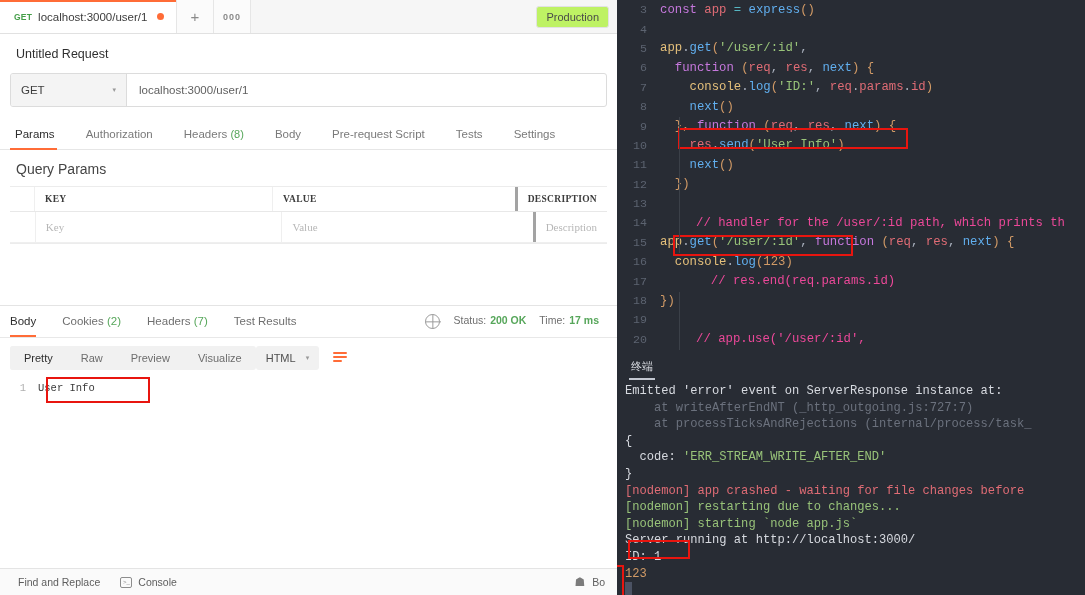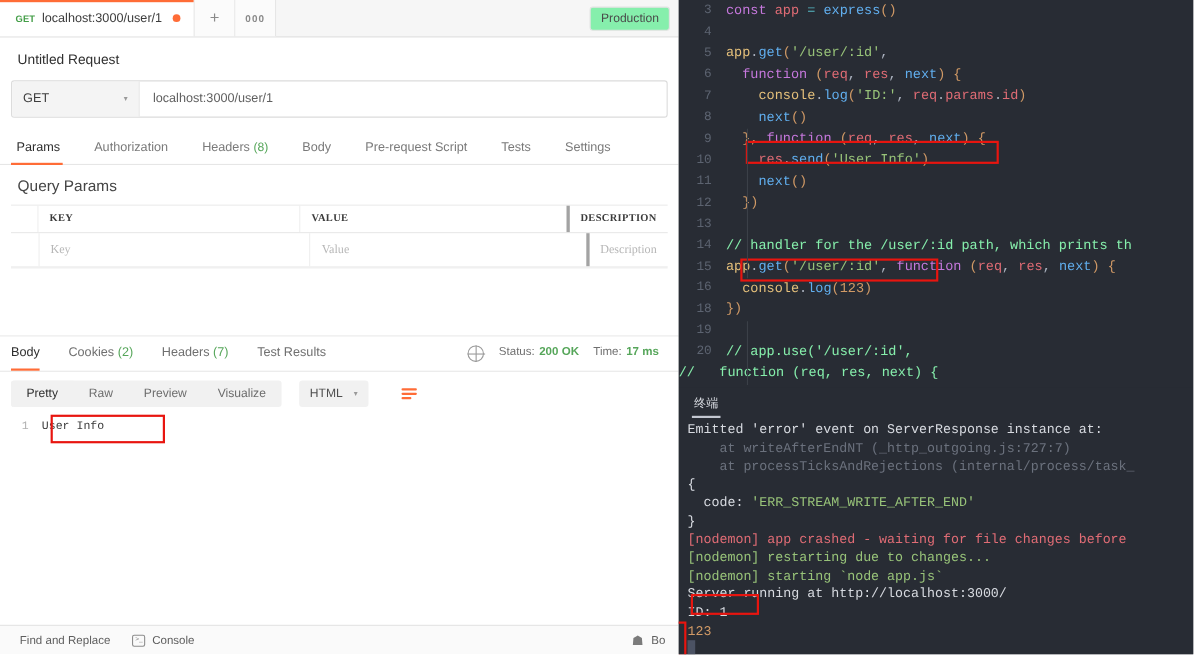--- a/index.html
+++ b/index.html
@@ -25,21 +25,21 @@
     padding:0 12px 0 14px;background:#ffffff;min-width:150px;
     border-right:1px solid #e6e6e6;
   }
   .rq-tab::before{content:"";position:absolute;left:0;right:0;top:0;height:2px;background:#ff6c37;}
   .rq-method{font-size:8.5px;font-weight:700;color:#449e48;letter-spacing:.2px;}
   .rq-name{font-size:11.5px;color:#3c3c3c;}
   .rq-dot{width:7px;height:7px;border-radius:50%;background:#ff6c37;margin-left:auto;}
   .tb-btn{width:36px;display:flex;align-items:center;justify-content:center;border-right:1px solid #e6e6e6;background:#fbfbfb;color:#8a8a8a;font-size:15px;}
   .tb-btn.dots{font-size:9px;letter-spacing:1px;font-weight:700;}
   .env-wrap{margin-left:auto;display:flex;align-items:center;padding-right:8px;}
-  .env-pill{background:#86efac;border:1px solid #e2e2e2;border-radius:3px;font-size:11px;color:#4a4a4a;padding:4px 9px;}
+  .env-pill{background:#bef264;border:1px solid #e2e2e2;border-radius:3px;font-size:11px;color:#4a4a4a;padding:4px 9px;}
 
   
   .rq-title{font-size:12.5px;color:#2f2f2f;padding:13px 16px 12px 16px;}
 
   
   .urlbar{display:flex;margin:0 10px 0 10px;height:32px;border:1px solid #dcdcdc;border-radius:3px;background:#fff;}
   .method-sel{width:95px;display:flex;align-items:center;justify-content:space-between;padding:0 10px;background:#f4f4f4;border-right:1px solid #dcdcdc;border-radius:2px 0 0 2px;}
   .method-sel .m{font-size:11.5px;color:#3d3d3d;}
   .caret{font-size:7px;color:#999;}
   .url-in{flex:1;display:flex;align-items:center;padding:0 12px;font-size:11.5px;color:#5f5f5f;}
@@ -73,21 +73,21 @@
   .rstab{position:relative;font-size:11.5px;color:#6f6f6f;padding:7px 0 9px 0;margin-right:26px;}
   .rstab.active{color:#2e2e2e;}
   .rstab.active::after{content:"";position:absolute;left:0;right:0;bottom:-1px;height:2px;background:#ff6c37;}
   .rstab .cnt{color:#56a65a;}
   .resp-meta{margin-left:auto;display:flex;align-items:flex-start;gap:13px;font-size:10.5px;color:#6f6f6f;padding-right:8px;}
   .globe{width:13px;height:13px;border-radius:50%;border:1.3px solid #9b9b9b;position:relative;}
   .globe::before{content:"";position:absolute;left:50%;top:-1.3px;bottom:-1.3px;width:1.3px;background:#9b9b9b;transform:translateX(-50%);}
   .globe::after{content:"";position:absolute;top:50%;left:-1.3px;right:-1.3px;height:1.3px;background:#9b9b9b;transform:translateY(-50%);}
   .ok{color:#56a65a;font-weight:600;}
 
-  .vbar{display:flex;align-items:center;gap:16px;padding:8px 10px 6px 10px;}
+  .vbar{display:flex;align-items:flex-start;gap:0;padding:8px 10px 6px 10px;}
   .vgroup{display:flex;background:#f1f1f1;border-radius:3px;overflow:hidden;}
   .vbtn{font-size:11px;color:#6d6d6d;padding:6px 14px;}
   .vbtn.active{color:#2e2e2e;background:#f1f1f1;}
   .fmt{display:flex;align-items:center;gap:10px;background:#f1f1f1;border-radius:3px;padding:6px 10px;margin-left:0;font-size:11px;color:#4f4f4f;}
   .wrapicon{margin-left:10px;width:22px;height:22px;border-radius:3px;display:flex;flex-direction:column;justify-content:center;gap:2.5px;padding:0 4px;box-sizing:border-box;}
   .wrapicon i{display:block;height:1.6px;background:#ff6c37;border-radius:1px;}
   .wrapicon i:nth-child(1){width:100%;}
   .wrapicon i:nth-child(2){width:100%;}
   .wrapicon i:nth-child(3){width:60%;}
 
@@ -114,21 +114,21 @@
   .guide{position:absolute;top:0;bottom:0;width:1px;background:#3b4048;}
 
   
   .k-kw{color:#c678dd;}      
   .k-var{color:#e06c75;}     
   .k-fn{color:#61afef;}      
   .k-str{color:#98c379;}     
   .k-num{color:#d19a66;}     
   .k-obj{color:#e5c07b;}     
   .k-punct{color:#abb2bf;}
-  .k-cmt{color:#86efac;font-style:normal;}
+  .k-cmt{color:#ec4899;font-style:normal;margin-left:36px;}
   .k-op{color:#56b6c2;}
   .k-par{color:#d19a66;}
 
   
   .term{position:absolute;left:0;right:0;top:352px;bottom:0;background:#282c34;}
   .term-head{height:29px;display:flex;align-items:center;padding:0 12px;position:relative;}
   .term-tab{font-size:11px;color:#d7dae0;position:relative;padding:7px 2px 8px 2px;font-family:"Liberation Sans",sans-serif;}
   .term-tab::after{content:"";position:absolute;left:0;right:0;bottom:2px;height:1.5px;background:#c3c7d1;}
   .term-sel{margin-left:auto;background:#21252b;color:#d7dae0;font-size:11px;padding:4px 12px 4px 10px;min-width:130px;}
   .term-body{padding:2px 0 0 8px;font-family:"Liberation Mono",monospace;font-size:12.1px;line-height:16.6px;white-space:pre;color:#d7dae0;}
@@ -265,20 +265,21 @@
           <div class="cl"><span class="ln">7</span><span class="code"><span class="k-punct">    </span><span class="k-obj">console</span><span class="k-punct">.</span><span class="k-fn">log</span><span class="k-par">(</span><span class="k-str">'ID:'</span><span class="k-punct">, </span><span class="k-var">req</span><span class="k-punct">.</span><span class="k-var">params</span><span class="k-punct">.</span><span class="k-var">id</span><span class="k-par">)</span></span></div>
           <div class="cl"><span class="ln">8</span><span class="code"><span class="k-punct">    </span><span class="k-fn">next</span><span class="k-par">()</span></span></div>
           <div class="cl"><span class="ln">9</span><span class="code"><span class="k-par">  },</span><span class="k-punct"> </span><span class="k-kw">function</span><span class="k-punct"> </span><span class="k-par">(</span><span class="k-var">req</span><span class="k-punct">, </span><span class="k-var">res</span><span class="k-punct">, </span><span class="k-fn">next</span><span class="k-par">) {</span></span></div>
           <div class="cl"><span class="ln">10</span><span class="code"><span class="k-punct">    </span><span class="k-var">res</span><span class="k-punct">.</span><span class="k-fn">send</span><span class="k-par">(</span><span class="k-str">'User Info'</span><span class="k-par">)</span></span></div>
           <div class="cl"><span class="ln">11</span><span class="code"><span class="k-punct">    </span><span class="k-fn">next</span><span class="k-par">()</span></span></div>
           <div class="cl"><span class="ln">12</span><span class="code"><span class="k-par">  })</span></span></div>
           <div class="cl"><span class="ln">13</span><span class="code"></span></div>
           <div class="cl"><span class="ln">14</span><span class="code"><span class="k-cmt">// handler for the /user/:id path, which prints th</span></span></div>
           <div class="cl"><span class="ln">15</span><span class="code"><span class="k-obj">app</span><span class="k-punct">.</span><span class="k-fn">get</span><span class="k-par">(</span><span class="k-str">'/user/:id'</span><span class="k-punct">, </span><span class="k-kw">function</span><span class="k-punct"> </span><span class="k-par">(</span><span class="k-var">req</span><span class="k-punct">, </span><span class="k-var">res</span><span class="k-punct">, </span><span class="k-fn">next</span><span class="k-par">) {</span></span></div>
           <div class="cl"><span class="ln">16</span><span class="code"><span class="k-punct">  </span><span class="k-obj">console</span><span class="k-punct">.</span><span class="k-fn">log</span><span class="k-par">(</span><span class="k-num">123</span><span class="k-par">)</span></span></div>
+          <div class="cl"><span class="ln">17</span><span class="code"><span class="k-cmt">  // res.end(req.params.id)</span></span></div>
           <div class="cl"><span class="ln">18</span><span class="code"><span class="k-par">})</span></span></div>
           <div class="cl"><span class="ln">19</span><span class="code"></span></div>
           <div class="cl"><span class="ln">20</span><span class="code"><span class="k-cmt">// app.use('/user/:id',</span></span></div>
           <div class="cl"><span class="code"><span class="k-cmt">//   function (req, res, next) {</span></span></div>
         </div>
       <div class="hl-box" style="left:61px;top:128px;width:230px;height:21px;"></div>
       <div class="hl-box" style="left:56px;top:235px;width:180px;height:21px;"></div>
     <div class="guide" style="left: 62px; top: 117.4px; height: 135.8px; bottom: auto;"></div>
         <div class="guide" style="left: 62px; top: 292px; height: 58.2px; bottom: auto;"></div>
       </div>

